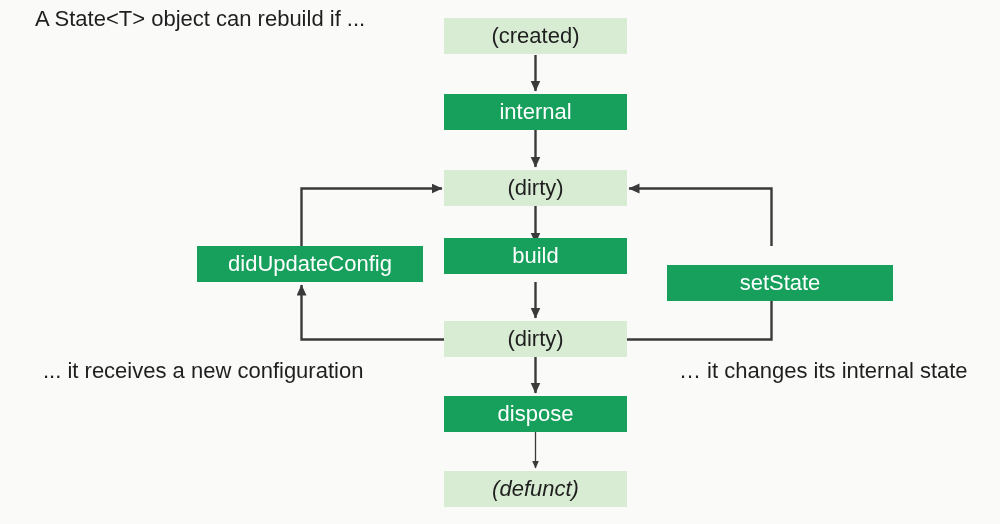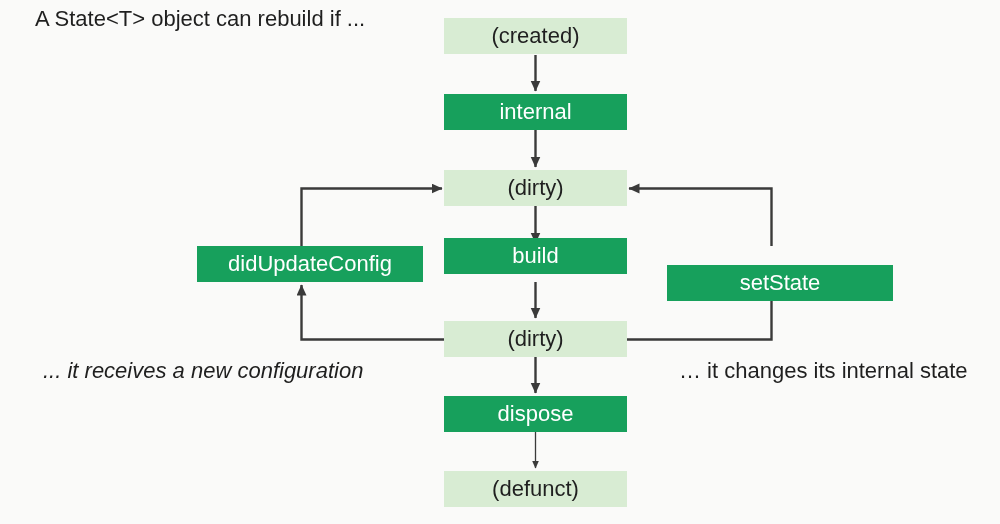--- a/index.html
+++ b/index.html
@@ -33,21 +33,21 @@
     margin-left:28px;
   }
   .annotation{
     position:absolute;
     top:357px;
     font-size:22px;
     line-height:27px;
     color:var(--text);
     white-space:nowrap;
   }
-  .annotation.left{ left:43px;font-style:italic; }
+  .annotation.left{ left:43px; }
   .annotation.right{ left:679px; }
   .node{
     position:absolute;
     display:flex;
     align-items:center;
     justify-content:center;
     font-size:22px;
     white-space:nowrap;
   }
   .node.light{
@@ -59,21 +59,21 @@
     color:var(--box-text-light);
   }
   .col{ left:444px; width:183px; height:36px; }
   .side{ width:226px; height:36px; top:246px; }
   #n-created{ top:18px; }
   #n-initstate{ top:94px; }
   #n-dirty{ top:170px; }
   #n-build{ top:238px; }
   #n-clean{ top:321px; }
   #n-dispose{ top:396px; }
-  #n-defunct{ top:471px; }
+  #n-defunct{ top:471px;font-style:italic; }
   #n-didupdateconfig{ left:197px; }
   #n-setstate{ left:667px;margin-top:19px; }
   svg.arrows{
     position:absolute;
     left:0; top:0;
     width:1000px; height:524px;
     pointer-events:none;
   }
   svg.arrows path.flow{
     fill:none;

